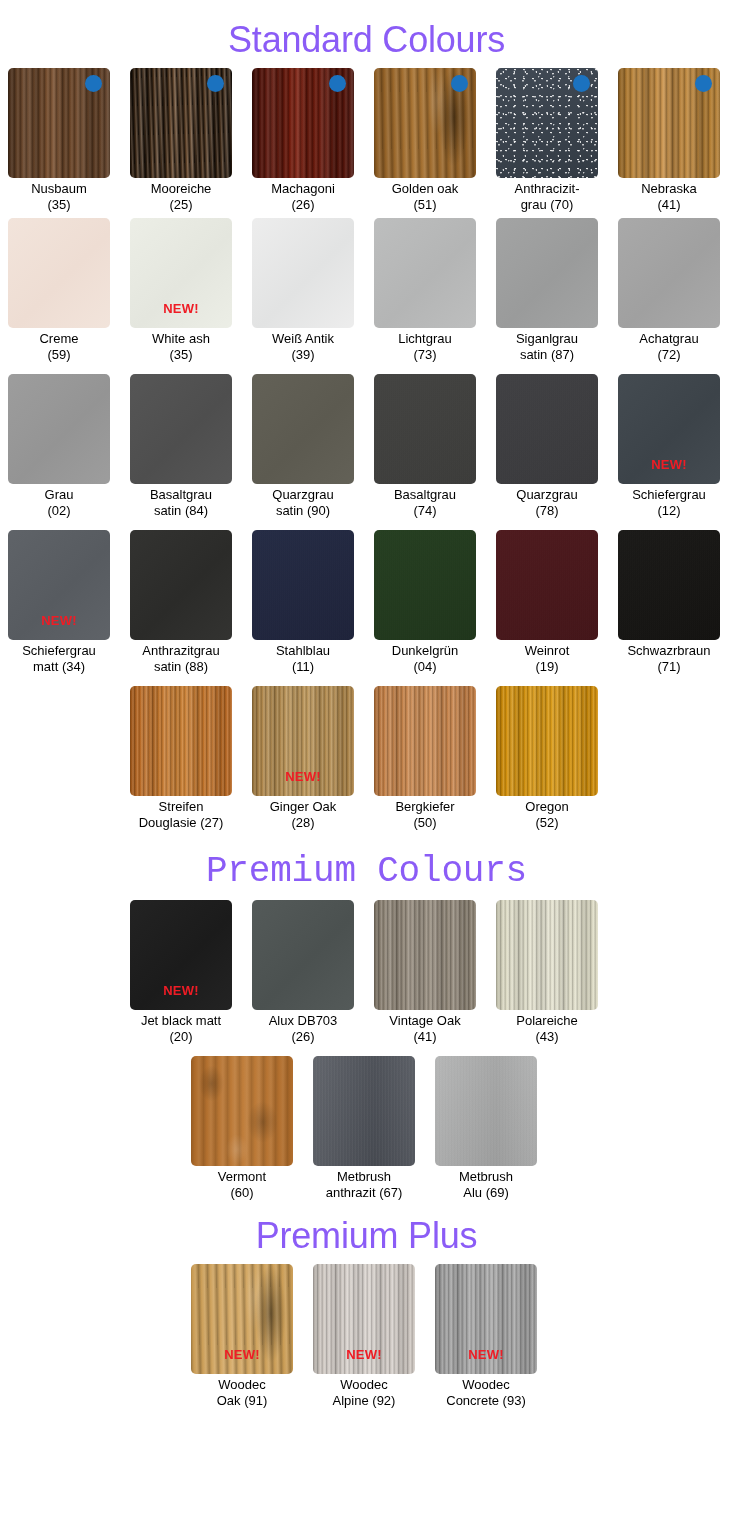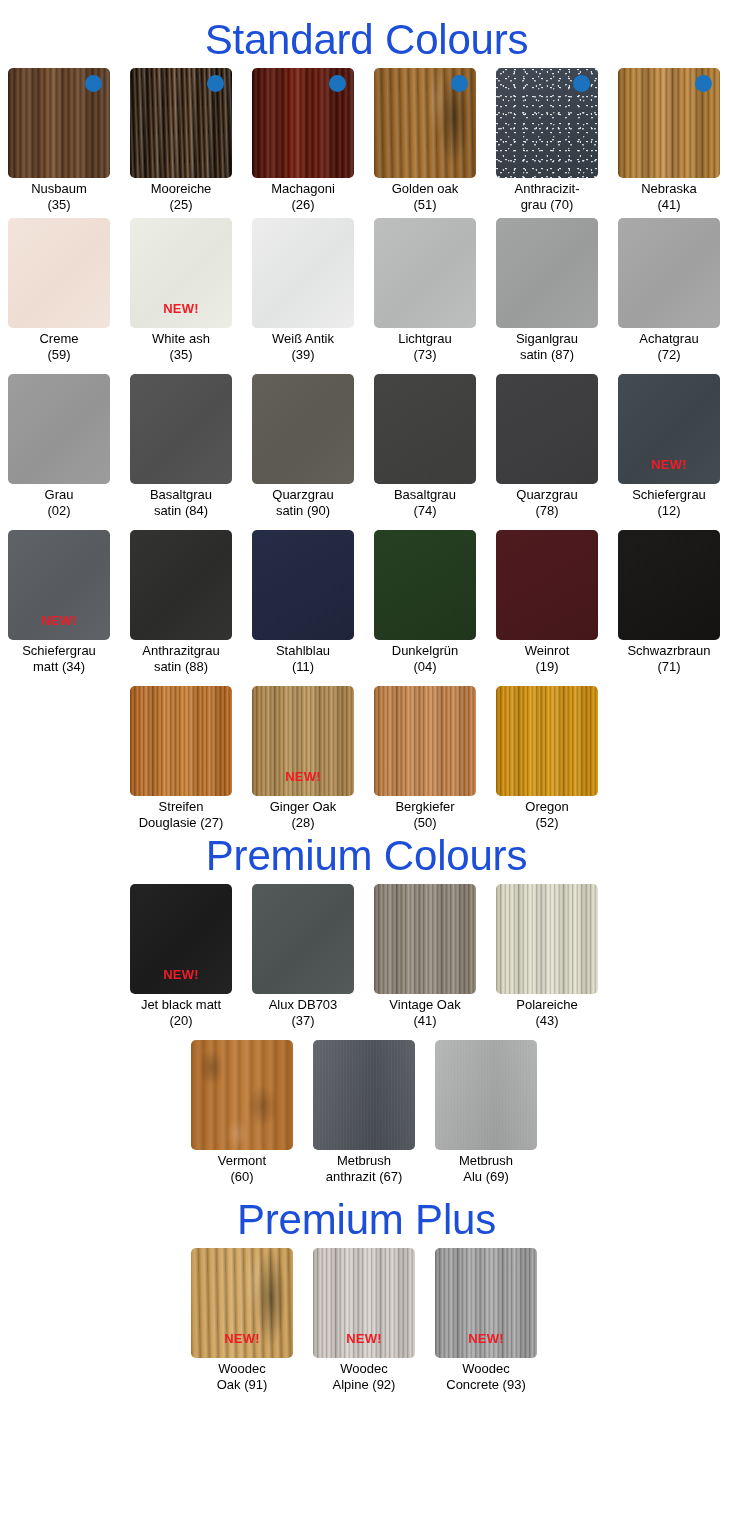--- a/index.html
+++ b/index.html
@@ -18,25 +18,25 @@
   }
 
   .sheet {
     width: 733px;
     position: relative;
   }
 
   .section-title {
     text-align: center;
     font-family: "Liberation Sans", sans-serif;
-    font-size: 42px;
+    font-size: 36px;
     font-weight: 400;
     line-height: 44px;
     letter-spacing: -0.2px;
-    color: #1d4ed8;
+    color: #8b5cf6;
     margin: 0;
     padding: 0;
   }
 
   .row {
     display: flex;
     justify-content: flex-start;
     align-items: flex-start;
     padding-left: 8px;
     box-sizing: border-box;
@@ -96,21 +96,21 @@
   }
 
   
   .t-standard { margin-top: 18px; }
   .r-standard { margin-top: 6px; }
   .t-special  { margin-top: 8px; }
   .r-special1 { margin-top: 6px; }
   .r-special2 { margin-top: 12px; }
   .r-special3 { margin-top: 12px; }
   .r-special4 { margin-top: 12px; }
-  .t-premium  { margin-top: 4px; }
+  .t-premium  { margin-top: 20px; font-family: Liberation Mono, monospace; }
   .r-prem1    { margin-top: 6px; }
   .r-prem2    { margin-top: 12px; }
   .t-plus     { margin-top: 14px; }
   .r-plus     { margin-top: 6px; }
 </style>
 </head>
 <body>
 
 <div class="sheet" id="sheet">
     <div class="section-title t-standard">Standard Colours</div>
@@ -289,21 +289,21 @@
       <div class="cell">
         <div class="swatch" style="background-color: rgb(27, 27, 27); background-image: linear-gradient(135deg, rgb(35, 35, 35) 0%, rgb(27, 27, 27) 55%, rgb(35, 35, 35) 100%);">
           <span class="new-badge" style="color: rgb(239, 28, 37);">NEW!</span>
         </div>
         <div class="label">Jet black matt
 (20)</div>
       </div>
       <div class="cell">
         <div class="swatch" style="background-color: rgb(75, 81, 80); background-image: linear-gradient(135deg, rgb(84, 90, 89) 0%, rgb(75, 81, 80) 55%, rgb(84, 90, 89) 100%);"></div>
         <div class="label">Alux DB703
-(37)</div>
+(26)</div>
       </div>
       <div class="cell">
         <div class="swatch" style="background-color: rgb(138, 128, 113); background-image: repeating-linear-gradient(90deg, rgba(0, 0, 0, 0.2) 0px, rgba(0, 0, 0, 0.02) 1.5px, rgba(255, 255, 255, 0.14) 3px, rgba(0, 0, 0, 0.12) 4.5px), repeating-linear-gradient(90deg, rgba(0, 0, 0, 0.14) 0px, rgba(0, 0, 0, 0) 9px, rgba(255, 255, 255, 0.09) 15px, rgba(0, 0, 0, 0.1) 22px), linear-gradient(90deg, rgb(138, 128, 113), rgb(155, 145, 131) 48%, rgb(138, 128, 113));"></div>
         <div class="label">Vintage Oak
 (41)</div>
       </div>
       <div class="cell">
         <div class="swatch" style="background-color: rgb(222, 220, 197); background-image: repeating-linear-gradient(90deg, rgba(0, 0, 0, 0.2) 0px, rgba(0, 0, 0, 0.02) 1.5px, rgba(255, 255, 255, 0.14) 3px, rgba(0, 0, 0, 0.12) 4.5px), repeating-linear-gradient(90deg, rgba(0, 0, 0, 0.14) 0px, rgba(0, 0, 0, 0) 9px, rgba(255, 255, 255, 0.09) 15px, rgba(0, 0, 0, 0.1) 22px), linear-gradient(90deg, rgb(222, 220, 197), rgb(232, 230, 212) 48%, rgb(222, 220, 197));"></div>
         <div class="label">Polareiche
 (43)</div>

